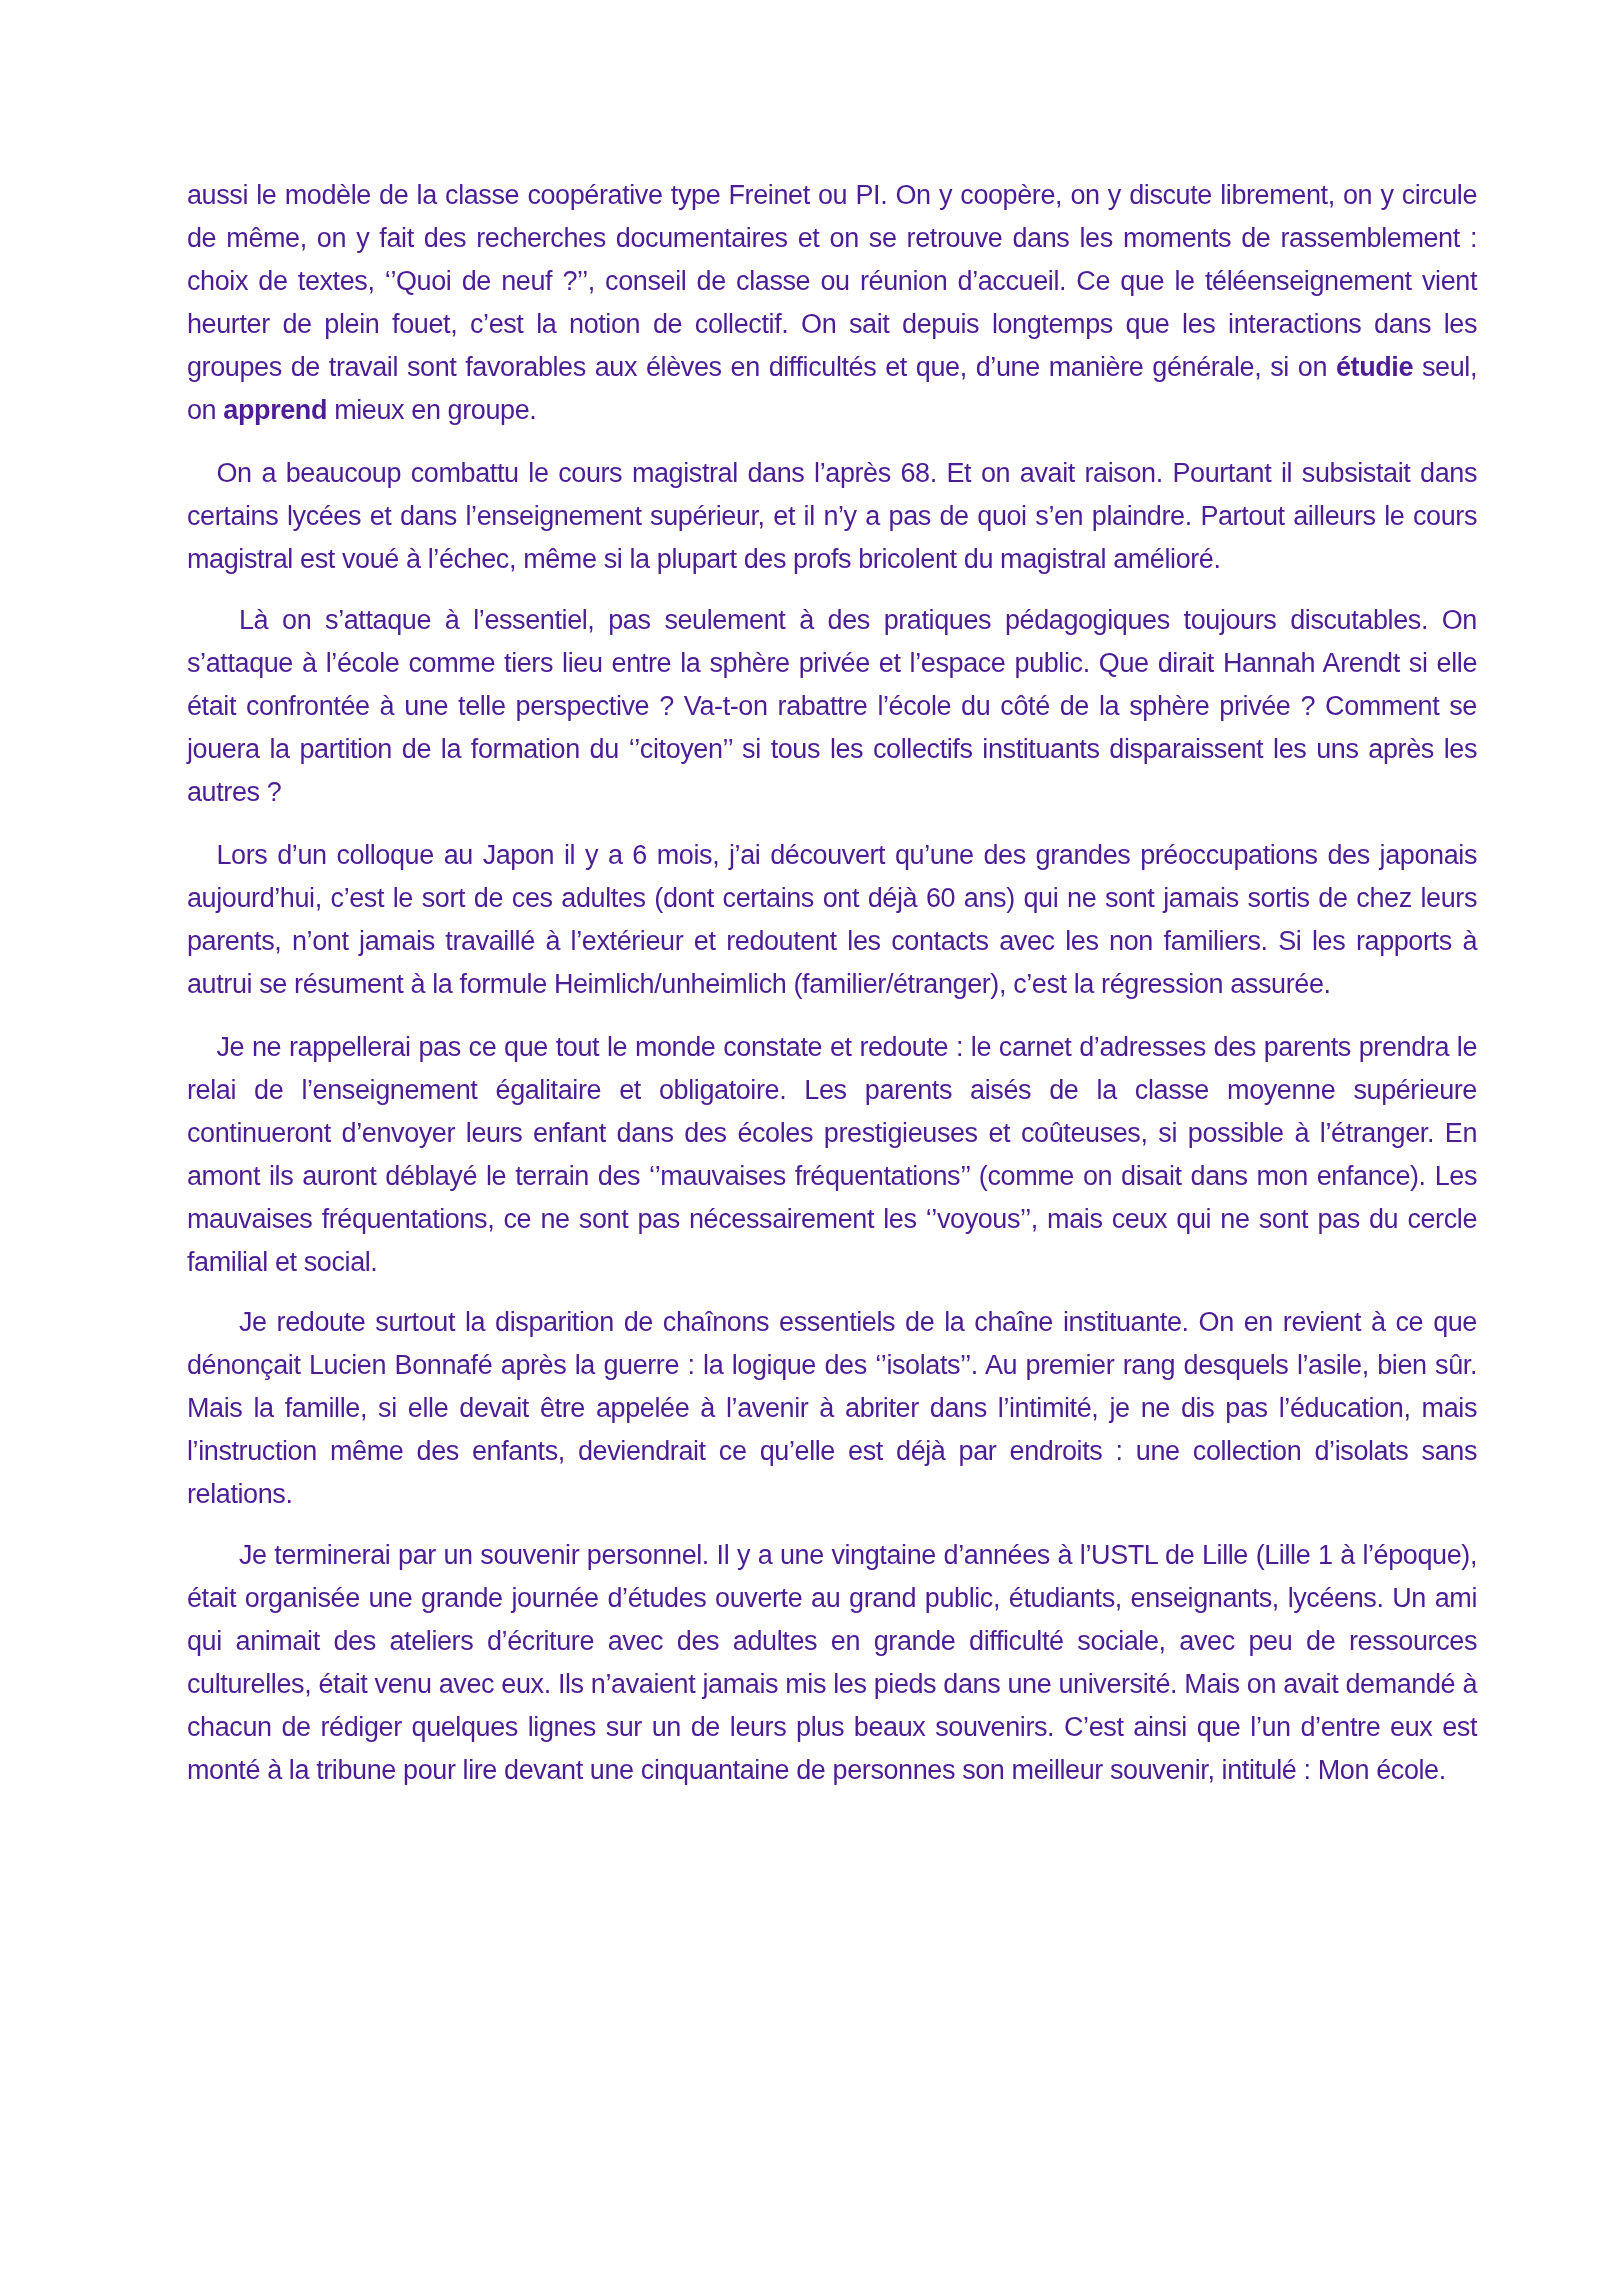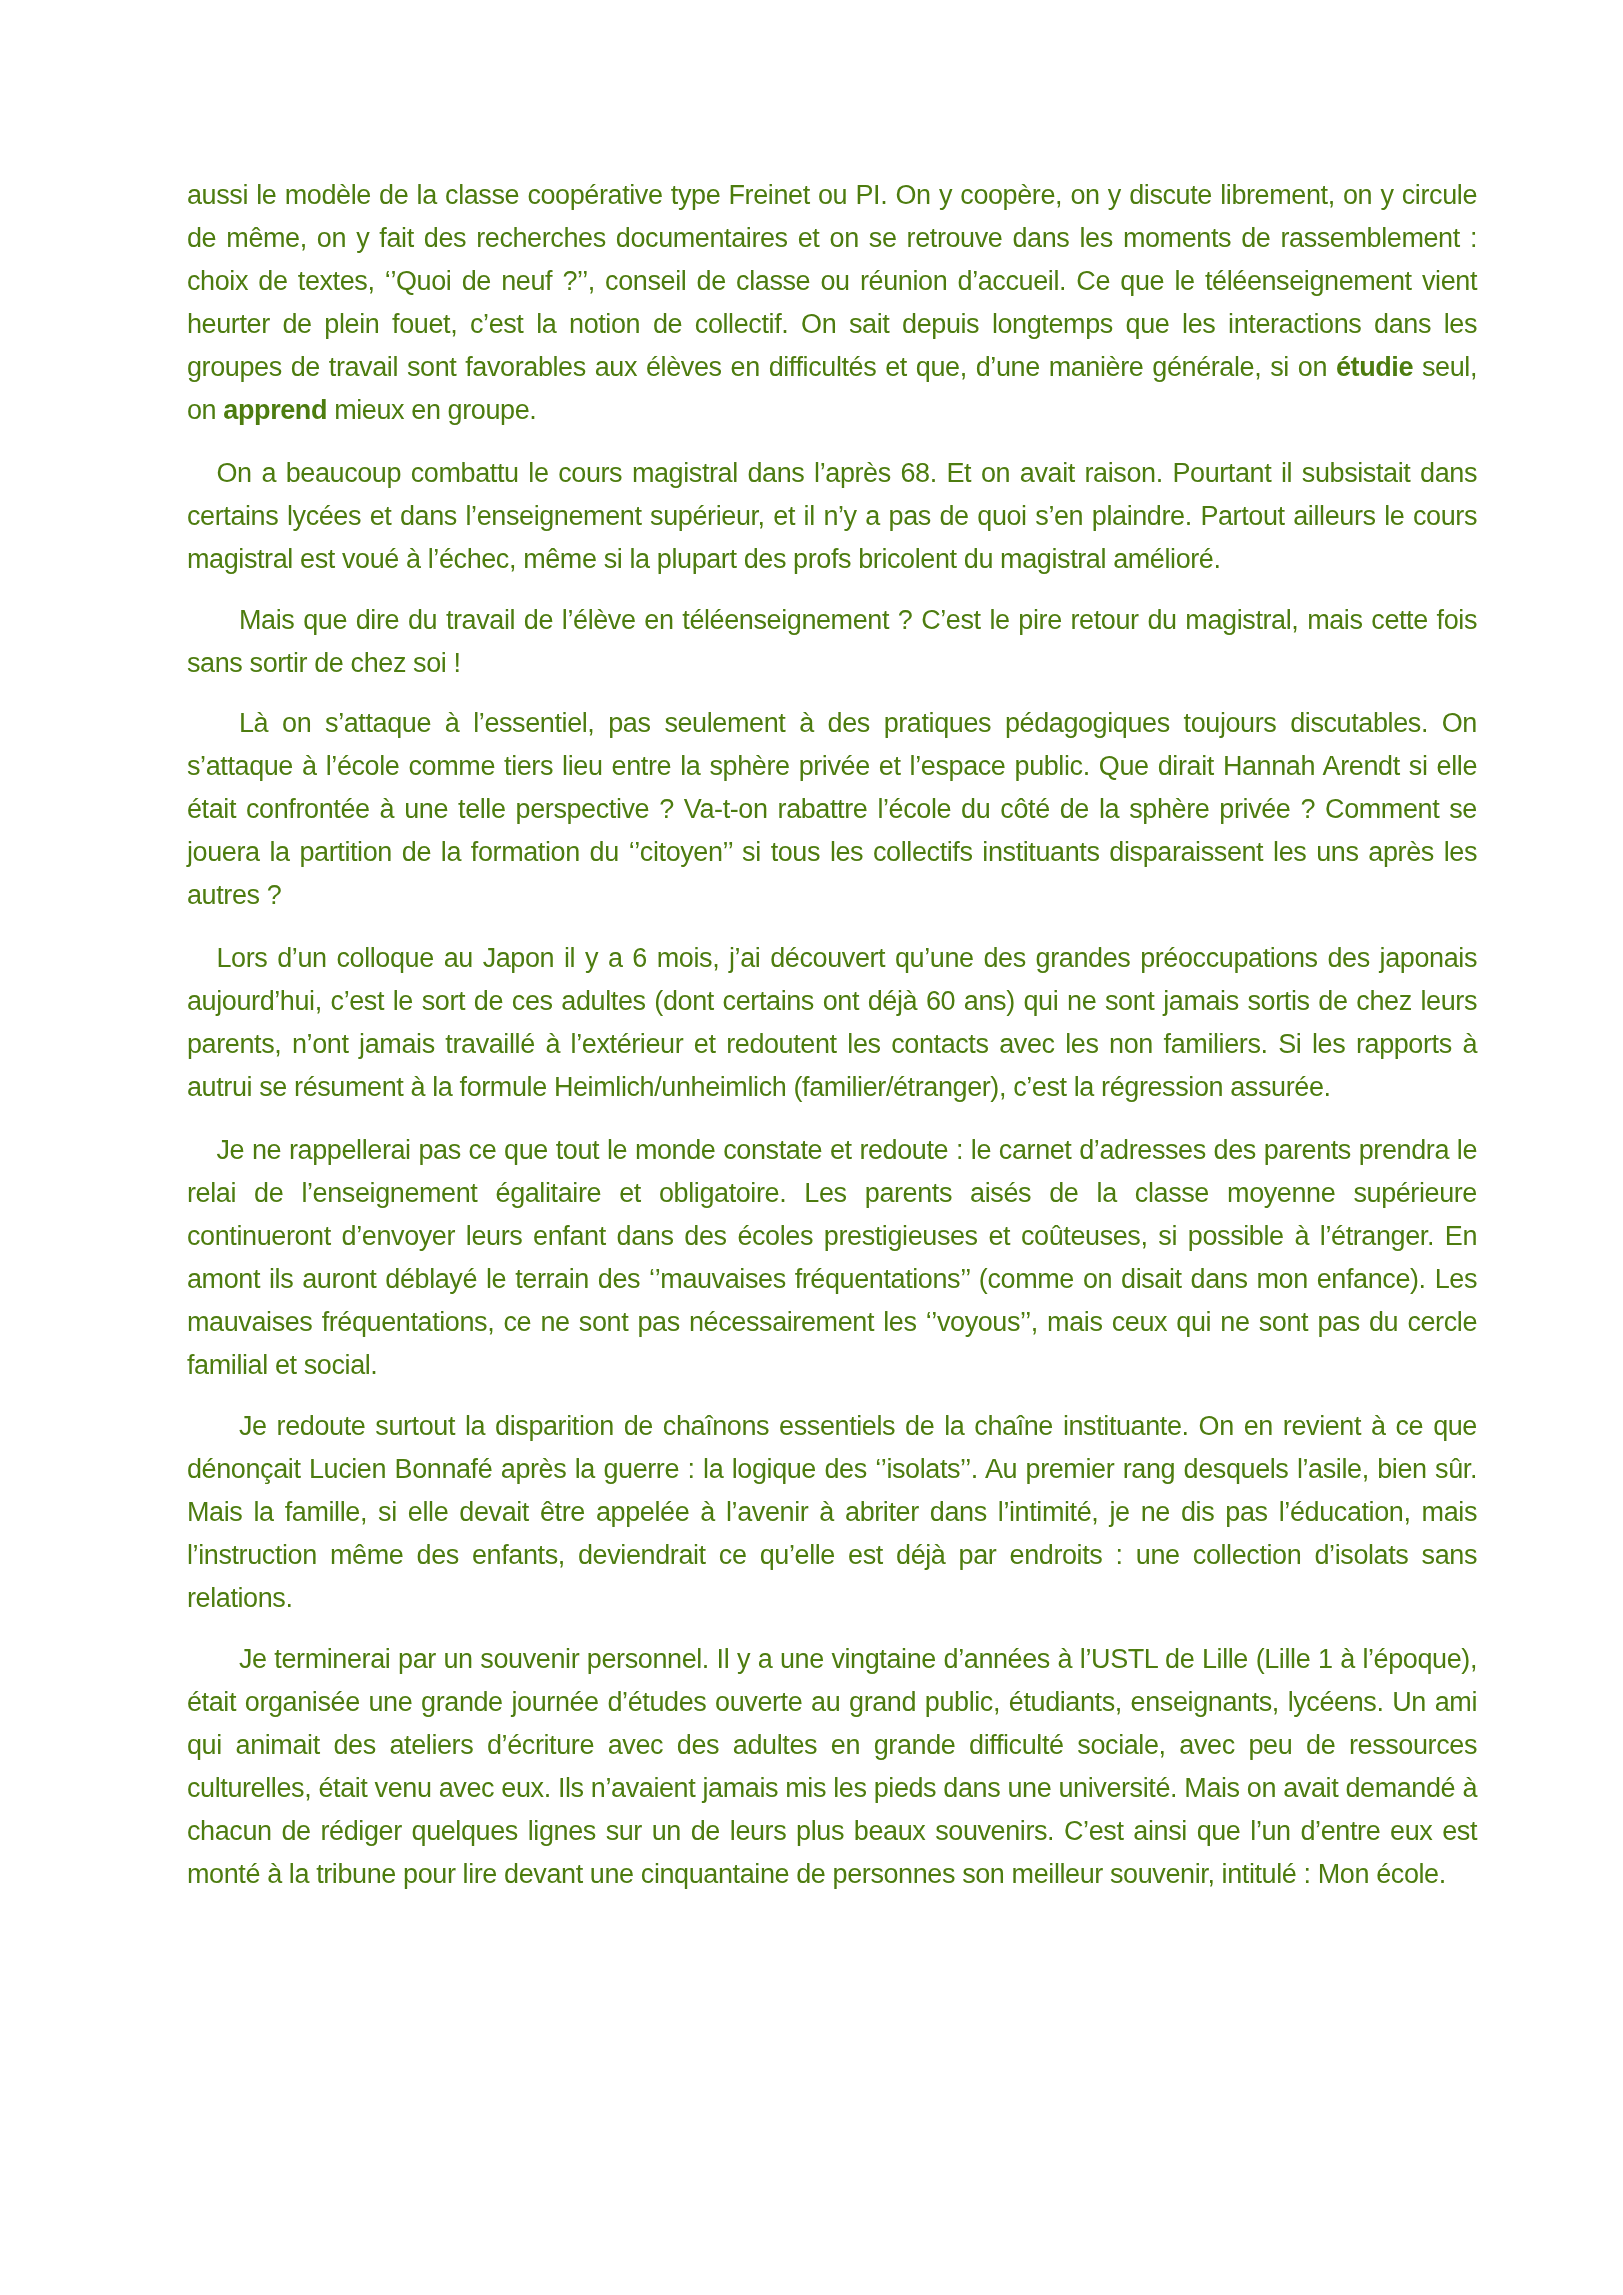--- a/index.html
+++ b/index.html
@@ -22,21 +22,21 @@
       background: #ffffff;
     }
     .text-block {
       position: absolute;
       left: 187px;
       top: 174px;
       width: 1290px;
       font-family: "Liberation Sans", sans-serif;
       font-size: 27px;
       line-height: 43px;
-      color: #4d7c0f;
+      color: #4c1d95;
       letter-spacing: -0.4px;
       word-spacing: 0px;
     }
     .para {
       margin: 0 0 17.7px 0;
       text-align: justify;
       text-align-last: left;
     }
     .indent-0 { text-indent: 0; }
     .indent-s { text-indent: 29.5px; margin-top: 20px; }
@@ -51,23 +51,20 @@
   <div class="text-block">
 
     <p class="para indent-0">
       <span>aussi le modèle de la classe coopérative type Freinet ou PI. On y coopère, on y discute librement, on y circule de même, on y fait des recherches documentaires et on se retrouve dans les moments de rassemblement : choix de textes, ‘’Quoi de neuf ?’’, conseil de classe ou réunion d’accueil. Ce que le téléenseignement vient heurter de plein fouet, c’est la notion de collectif. On sait depuis longtemps que les interactions dans les groupes de travail sont favorables aux élèves en difficultés et que, d’une manière générale, si on </span><span class="seg-bold">étudie</span><span> seul, on </span><span class="seg-bold">apprend</span><span> mieux en groupe.</span>
     </p>
 
     <p class="para indent-s">
       <span>On a beaucoup combattu le cours magistral dans l’après 68. Et on avait raison. Pourtant il subsistait dans certains lycées et dans l’enseignement supérieur, et il n’y a pas de quoi s’en plaindre. Partout ailleurs le cours magistral est voué à l’échec, même si la plupart des profs bricolent du magistral amélioré.</span>
     </p>
 
-    <p class="para indent-l">
-      <span>Mais que dire du travail de l’élève en téléenseignement ? C’est le pire retour du magistral, mais cette fois sans sortir de chez soi !</span>
-    </p>
 
     <p class="para indent-l">
       <span>Là on s’attaque à l’essentiel, pas seulement à des pratiques pédagogiques toujours discutables. On s’attaque à l’école comme tiers lieu entre la sphère privée et l’espace public. Que dirait Hannah Arendt si elle était confrontée à une telle perspective ? Va-t-on rabattre l’école du côté de la sphère privée ? Comment se jouera la partition de la formation du ‘’citoyen’’ si tous les collectifs instituants disparaissent les uns après les autres ?</span>
     </p>
 
     <p class="para indent-s">
       <span>Lors d’un colloque au Japon il y a 6 mois, j’ai découvert qu’une des grandes préoccupations des japonais aujourd’hui, c’est le sort de ces adultes (dont certains ont déjà 60 ans) qui ne sont jamais sortis de chez leurs parents, n’ont jamais travaillé à l’extérieur et redoutent les contacts avec les non familiers. Si les rapports à autrui se résument à la formule </span><span class="seg-italic">Heimlich/unheimlich</span><span> (familier/étranger), c’est la régression assurée.</span>
     </p>
 
     <p class="para indent-s">

